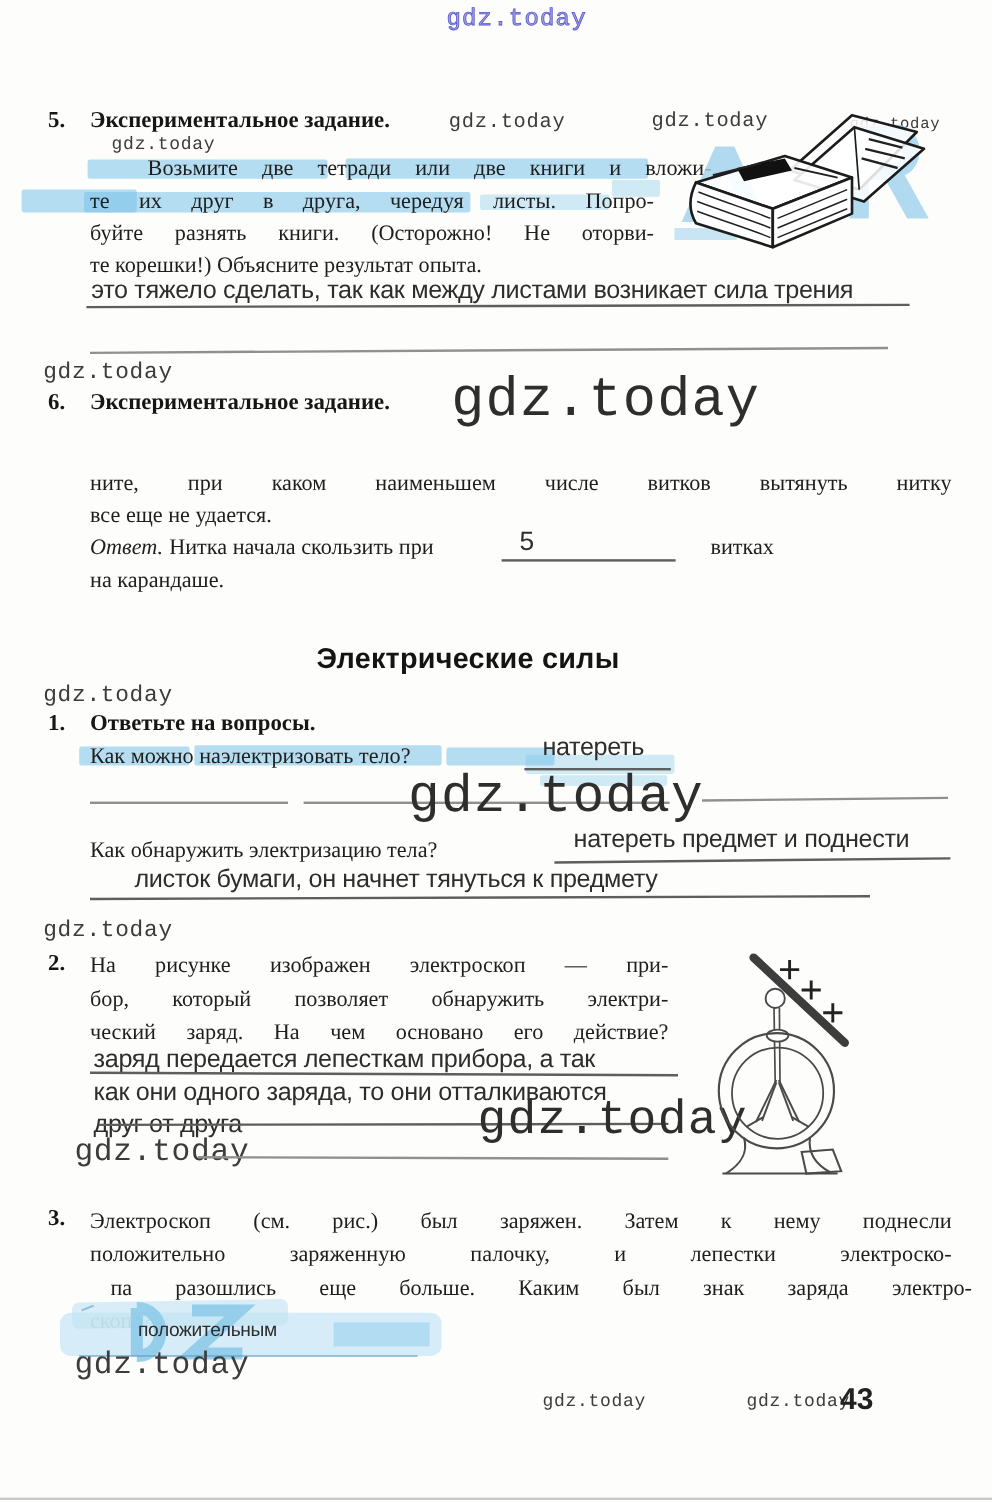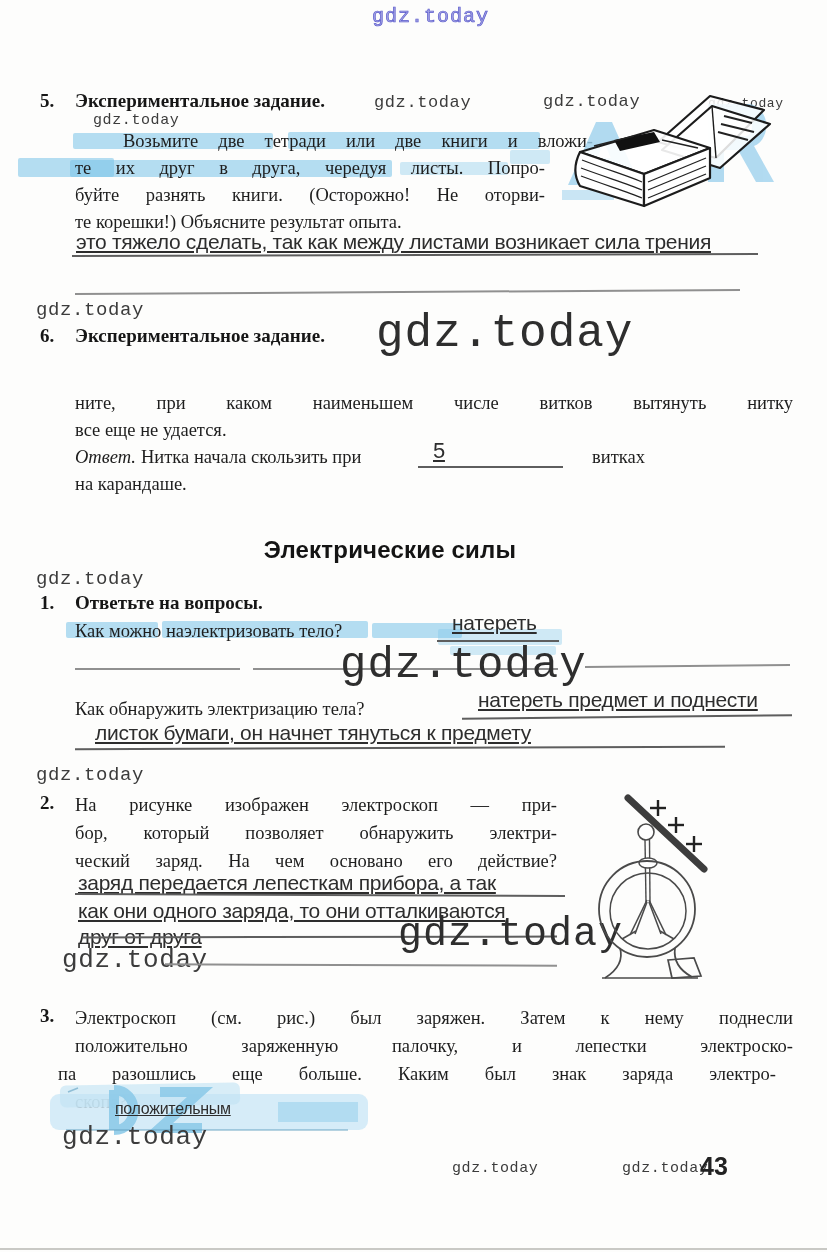--- a/index.html
+++ b/index.html
@@ -8,21 +8,21 @@
     background:#fdfdfc;overflow:hidden;
     font-family:"Liberation Serif", serif;color:#1f1f1f;
   }
   
   .pline{position:absolute;font-size:18.5px;line-height:27px;white-space:nowrap;color:#1e1e1e;}
   .pjust{white-space:normal;text-align:justify;text-align-last:justify;line-height:27px;height:27px;overflow:hidden;}
   .tnum{position:absolute;font-weight:bold;font-size:19px;color:#161616;}
   .ttitle{position:absolute;font-weight:bold;font-size:19px;color:#161616;white-space:nowrap;}
   .italic{font-style:italic;}
   
-  .hand{position:absolute;font-family:"Liberation Sans", sans-serif;font-size:21px;color:#2d2d2d;letter-spacing:-0.3px;white-space:nowrap;text-decoration:underline;}
+  .hand{position:absolute;font-family:"Liberation Sans", sans-serif;font-size:21px;color:#2d2d2d;letter-spacing:-0.3px;white-space:nowrap;}
   
   .uline{position:absolute;height:2px;background:#5e5e5e;}
   .uline.light{background:#909090;height:1.5px;}
   
   .wm{position:absolute;font-family:Liberation Mono, monospace;color:#3c3c3c;letter-spacing:.6px;white-space:nowrap;font-weight:400;}
   .wm.big{letter-spacing:1px;color:#2e2e2e;}
   .wm.blue{color:rgba(88,88,204,0.55);-webkit-text-stroke:0.7px #5858cc;letter-spacing:1px;}
   
   .hl{position:absolute;background:rgba(121,195,232,0.55);border-radius:2px;}
   .hl.soft{background:rgba(121,195,232,0.35);}
@@ -134,21 +134,21 @@
   <div class="uline" style="left:437px;top:640px;width:122px;"></div>
 
   <div class="uline light" style="left:75px;top:668px;width:165px;"></div>
   <div class="uline light" style="left:253px;top:668px;width:305px;"></div>
   <div class="uline light" style="left:585px;top:665px;width:205px;transform:rotate(-0.6deg);"></div>
   <div class="wm big" style="left:340px;top:640px;font-size:44px;">gdz.today</div>
 
   <div class="pline" style="left:75px;top:696px;">Как обнаружить электризацию тела?</div>
   <div class="hand" style="left:478px;top:688px;">натереть предмет и поднести</div>
   <div class="uline" style="left:462px;top:716px;width:330px;transform:rotate(-0.6deg);"></div>
-  <div class="hand" style="left:95px;top:721px;text-align:center;">листок бумаги, он начнет тянуться к предмету</div>
+  <div class="hand" style="left:112px;top:721px;text-align:center;">листок бумаги, он начнет тянуться к предмету</div>
   <div class="uline" style="left:75px;top:747px;width:650px;transform:rotate(-0.2deg);"></div>
 
   <div class="wm" style="left:36px;top:764px;font-size:19px;">gdz.today</div>
   <div class="tnum" style="left:40px;top:792px;">2.</div>
   <div class="pline pjust" style="left:75px;top:792px;width:482px;">На рисунке изображен электроскоп — при-</div>
   <div class="pline pjust" style="left:75px;top:820px;width:482px;">бор, который позволяет обнаружить электри-</div>
   <div class="pline pjust" style="left:75px;top:848px;width:482px;">ческий заряд. На чем основано его действие?</div>
 
   <div class="hand" style="left:78px;top:871px;">заряд передается лепесткам прибора, а так</div>
   <div class="uline" style="left:75px;top:894px;width:490px;transform:rotate(0.25deg);"></div>
@@ -197,21 +197,21 @@
         <path d="M95,166 C93,180 101,189 112,195"></path>
         <line x1="22" y1="196" x2="118" y2="196"></line>
         <polygon points="88,178 114,176 121,194 92,196"></polygon>
       </g>
     </g>
   </svg>
 
   <div class="tnum" style="left:40px;top:1005px;">3.</div>
   <div class="pline pjust" style="left:75px;top:1005px;width:718px;">Электроскоп (см. рис.) был заряжен. Затем к нему поднесли</div>
   <div class="pline pjust" style="left:75px;top:1033px;width:718px;">положительно заряженную палочку, и лепестки электроско-</div>
-  <div class="pline pjust" style="left:58px;top:1061px;width:718px;">па разошлись еще больше. Каким был знак заряда электро-</div>
+  <div class="pline pjust" style="left:92px;top:1061px;width:718px;">па разошлись еще больше. Каким был знак заряда электро-</div>
   <div class="pline" style="left:75px;top:1089px;">скопа?</div>
 
   <svg class="illus" style="left:48px;top:1078px;" width="335" height="68" viewBox="0 0 335 68">
     <rect x="2" y="16" width="318" height="36" rx="9" fill="#cfe9f7" opacity="0.85"></rect>
     <rect x="12" y="6" width="180" height="22" rx="6" fill="#bfe2f4" opacity="0.6" transform="rotate(-1 100 17)"></rect>
     <g stroke="#8ecbe9" stroke-width="10" fill="none" opacity="0.9">
       <path d="M66,12 L66,52 M66,12 C92,12 92,52 66,52"></path>
       <path d="M112,14 L152,14 L112,50 L154,50"></path>
     </g>
     <g stroke="#5f9fc0" stroke-width="1.5" fill="none" opacity="0.6">

